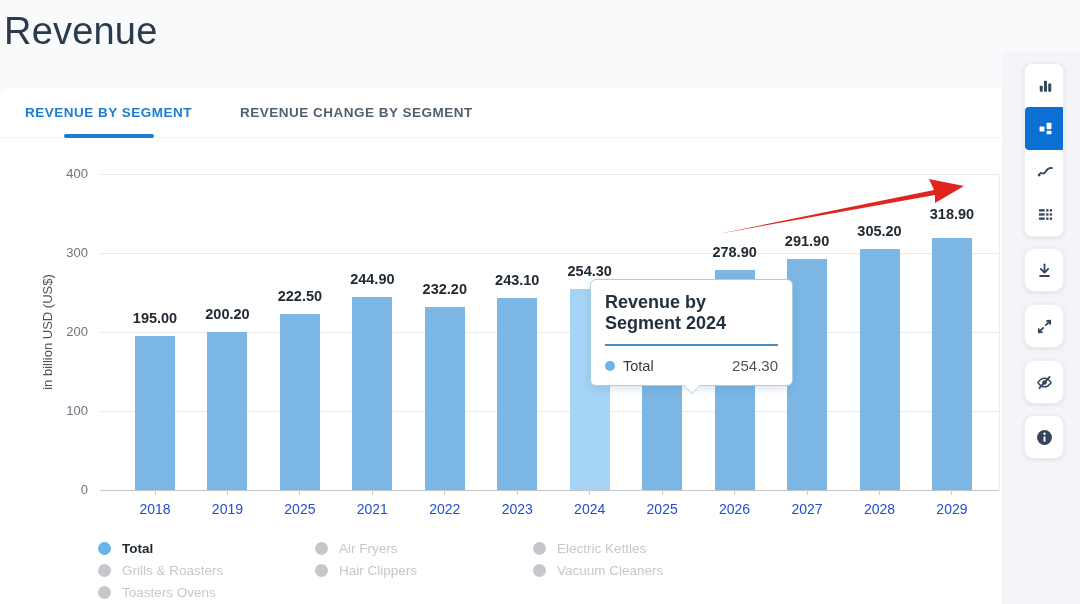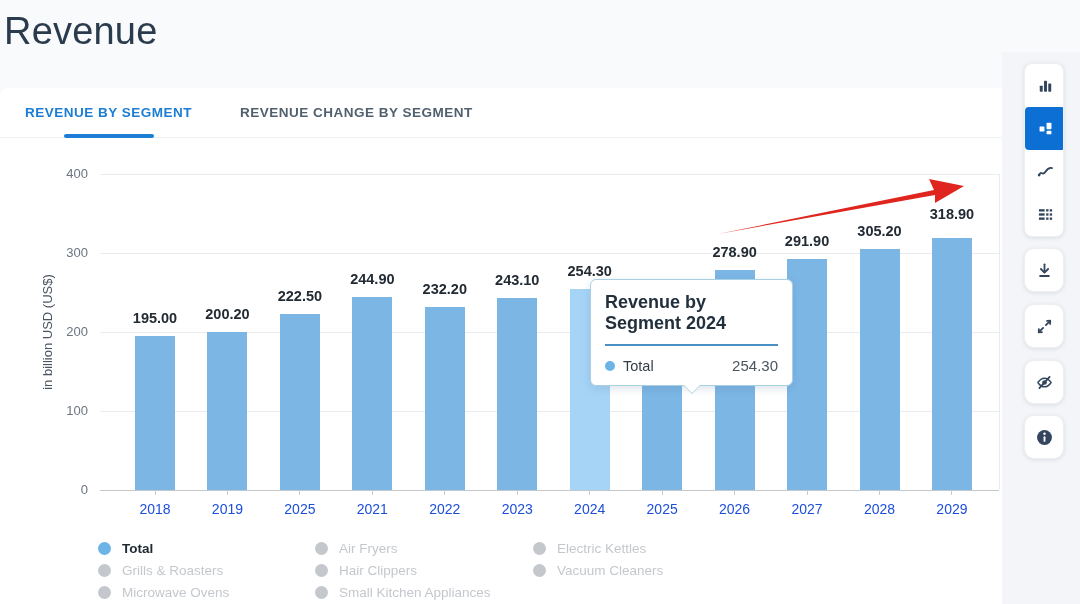--- a/index.html
+++ b/index.html
@@ -156,35 +156,31 @@
           <div class="legend-item active">
             <div class="dot"></div>
             <div class="lbl">Total</div>
           </div>
           <div class="legend-item">
             <div class="dot"></div>
             <div class="lbl">Grills &amp; Roasters</div>
           </div>
           <div class="legend-item">
             <div class="dot"></div>
-            <div class="lbl">Microwave Ovens</div>
+            <div class="lbl">Toasters Ovens</div>
           </div>
         </div>
         <div class="legend-col">
           <div class="legend-item">
             <div class="dot"></div>
             <div class="lbl">Air Fryers</div>
           </div>
           <div class="legend-item">
             <div class="dot"></div>
             <div class="lbl">Hair Clippers</div>
-          </div>
-          <div class="legend-item">
-            <div class="dot"></div>
-            <div class="lbl">Small Kitchen Appliances</div>
           </div>
         </div>
         <div class="legend-col">
           <div class="legend-item">
             <div class="dot"></div>
             <div class="lbl">Electric Kettles</div>
           </div>
           <div class="legend-item">
             <div class="dot"></div>
             <div class="lbl">Vacuum Cleaners</div>

